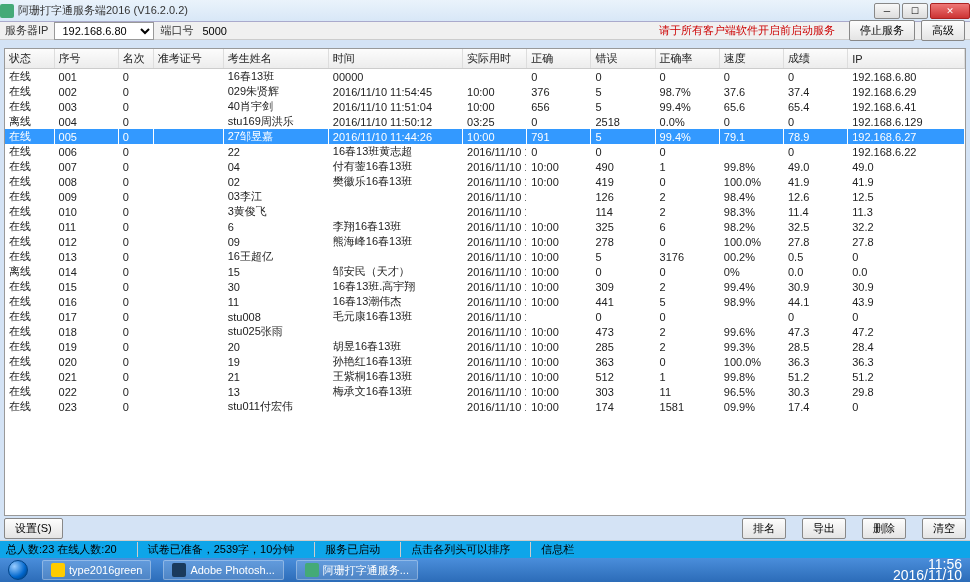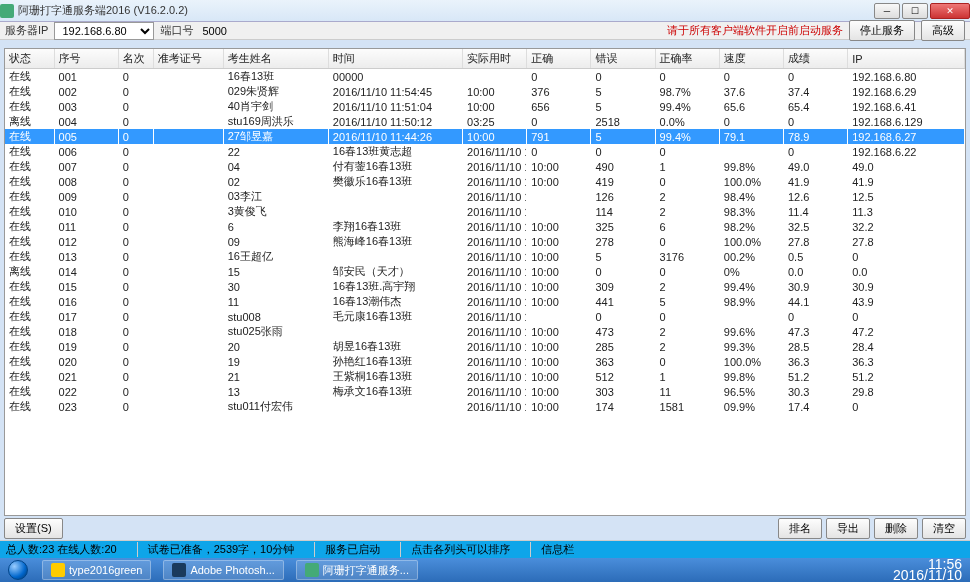--- a/index.html
+++ b/index.html
@@ -11,30 +11,30 @@
 .winbtns { display: flex; gap: 2px; }
 .winbtn { width: 26px; height: 16px; border: 1px solid #888; background: linear-gradient(#f8f8f8,#ddd); border-radius: 2px; display: flex; align-items: center; justify-content: center; font-size: 9px; cursor: pointer; }
 .winbtn.close { background: linear-gradient(#e77,#c33); color: #fff; border-color: #a22; width: 40px; }
 
 .toolbar { height: 18px; background: #f0f0f0; border-bottom: 1px solid #ccc; display: flex; align-items: center; padding: 0 5px; gap: 6px; }
 .toolbar label { color: #333; }
 .toolbar select, .toolbar input { font-size: 11px; padding: 1px 3px; border: 1px solid #999; background: #fff; }
 .toolbar select { width: 100px; }
 .toolbar input.port { width: 40px; border: none; background: transparent; }
 .toolbar .spacer { flex: 1; }
-.toolbar .msg { color: #c00; font-size: 11px; margin-right: 0; font-family: Liberation Serif, serif; }
+.toolbar .msg { color: #c00; font-size: 11px; margin-right: 8px; font-family: Liberation Serif, serif; }
 .btn { padding: 2px 10px; border: 1px solid #888; background: linear-gradient(#fdfdfd,#e4e4e4); border-radius: 2px; cursor: pointer; font-size: 11px; }
 
 .grid { position: absolute; top: 48px; left: 4px; right: 4px; bottom: 66px; background: #fff; border: 1px solid #999; overflow: hidden; }
 .grid table { width: 100%; border-collapse: collapse; table-layout: fixed; }
 .grid th { background: linear-gradient(#fcfcfc,#ececec); border-right: 1px solid #ddd; border-bottom: 1px solid #ccc; text-align: left; padding: 2px 4px; font-weight: normal; color: #222; font-size: 11px; height: 18px; white-space: nowrap; overflow: hidden; }
 .grid td { padding: 0 4px; font-size: 11px; color: #222; height: 15px; white-space: nowrap; overflow: hidden; border-right: 1px solid transparent; }
 .grid tr.sel td { background: #3399ff; color: #fff; }
 
-.bottombar { position: absolute; left: 4px; right: 4px; bottom: 42px; height: 24px; display: flex; align-items: center; gap: 4px; }
+.bottombar { position: absolute; left: 4px; right: 4px; bottom: 42px; height: 24px; display: flex; align-items: center; gap: 16px; }
 .bottombar .spacer { flex: 1; }
 
 .statusbar { position: absolute; left: 0; right: 0; bottom: 24px; height: 18px; background: #0ea5e9; border-top: 1px solid #ccc; display: flex; align-items: center; font-size: 11px; padding: 0 6px; gap: 20px; }
 .statusbar .cell { border-left: 1px solid #ccc; padding-left: 10px; }
 
 .taskbar { position: absolute; left: 0; right: 0; bottom: 0; height: 24px; background: linear-gradient(#4a8edb,#2c6cb8); display: flex; align-items: center; }
 .startbtn { width: 36px; height: 24px; display: flex; align-items: center; justify-content: center; }
 .orb { width: 20px; height: 20px; border-radius: 50%; background: radial-gradient(circle at 30% 30%, #9cf, #06c 60%, #036); border: 1px solid #048; }
 .tbitem { height: 20px; padding: 0 8px; margin: 0 6px; background: rgba(255,255,255,0.15); border: 1px solid rgba(255,255,255,0.3); border-radius: 2px; color: #fff; display: flex; align-items: center; gap: 4px; font-size: 11px; cursor: pointer; }
 .tbitem .ico { width: 14px; height: 14px; background: #fc0; border-radius: 2px; }

